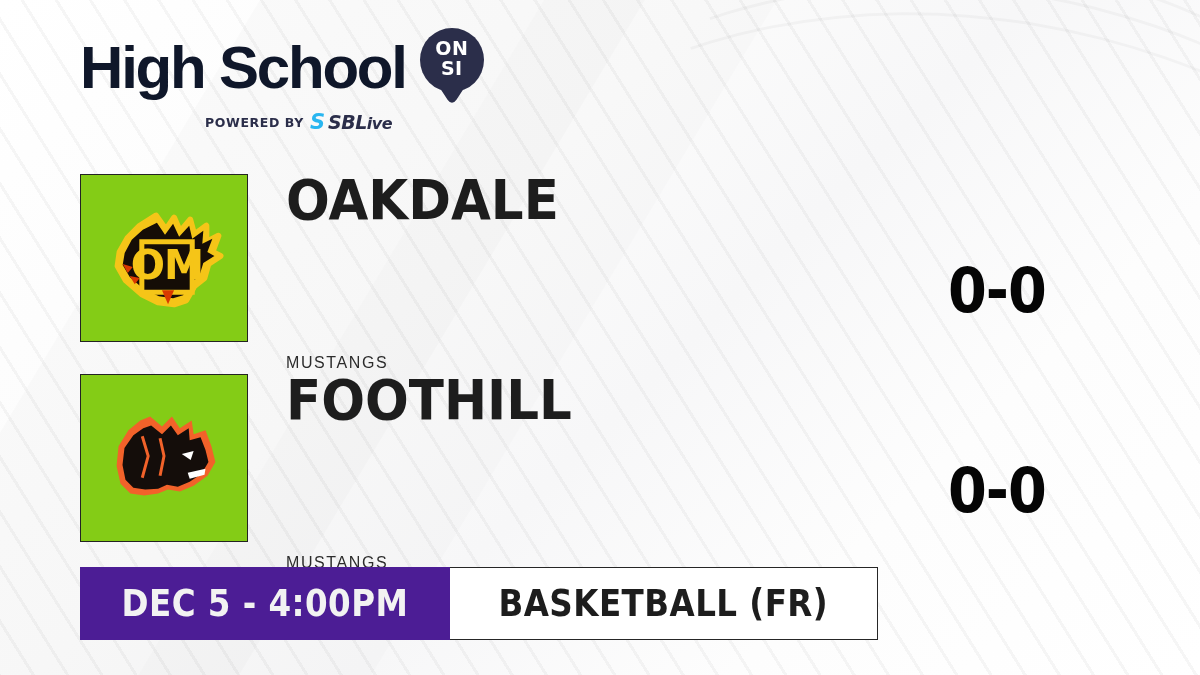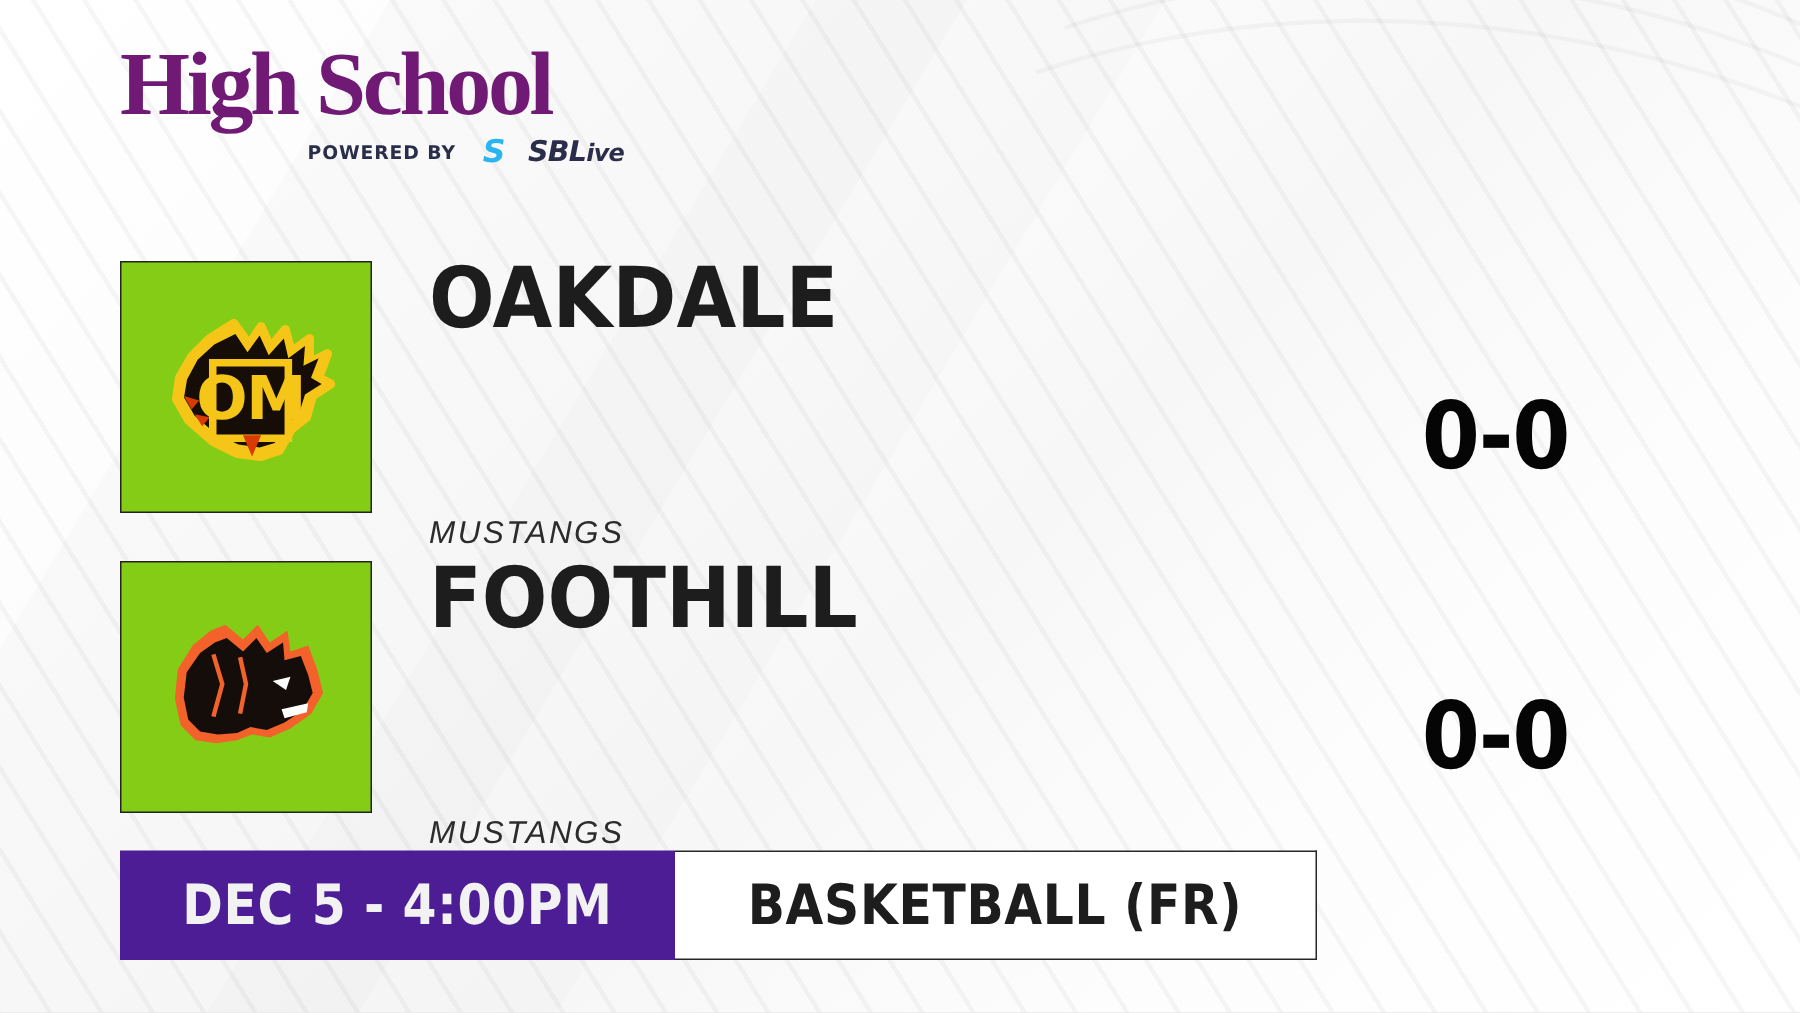--- a/index.html
+++ b/index.html
@@ -30,56 +30,56 @@
   .sw3{width:1060px;height:940px;right:-320px;top:-90px;transform:rotate(24deg);}
   .sw4{width:1140px;height:1000px;right:-360px;top:-60px;transform:rotate(24deg);}
   .sw5{width:1220px;height:1060px;right:-400px;top:-30px;transform:rotate(24deg);}
   .sw6{width:1300px;height:1120px;right:-440px;top:0px;transform:rotate(24deg);}
   .sw7{width:1380px;height:1180px;right:-480px;top:30px;transform:rotate(24deg);}
 
   
   .header{position:absolute;left:80px;top:28px;}
   .brandrow{display:flex;align-items:center;gap:14px;}
   .brandtext{
-    font-family:Liberation Serif, serif;
+    font-family:Liberation Sans, sans-serif;
     font-weight:bold;font-size:60px;line-height:.95;
-    letter-spacing:-2.2px;color:#701a75;white-space:nowrap;
+    letter-spacing:-2.2px;color:#0f172a;white-space:nowrap;
   }
   .pin{position:relative;width:64px;height:78px;}
   .pin-circle{position:absolute;left:0;top:0;width:64px;height:64px;border-radius:50%;background:#2b2e4a;}
   .pin-tip{position:absolute;left:17px;top:38px;width:30px;height:30px;background:#2b2e4a;
     transform:rotate(45deg) skew(12deg,12deg);border-radius:0 0 8px 0;}
   .pin-txt{position:absolute;left:0;top:11px;width:64px;text-align:center;z-index:3;
     font-family:"DejaVu Sans",sans-serif;font-weight:bold;color:#fff;}
   .pin-l1{font-size:19px;line-height:19px;letter-spacing:.5px;}
   .pin-l2{font-size:19px;line-height:20px;letter-spacing:.5px;}
 
-  .powered{display:flex;align-items:center;gap:18px;margin-top:4px;margin-left:125px;}
+  .powered{display:flex;align-items:center;gap:6px;margin-top:4px;margin-left:125px;}
   .pwd-label{font-family:"DejaVu Sans",sans-serif;font-weight:bold;font-size:12.5px;
     letter-spacing:.6px;color:#2b2e4a;}
   .sb-mark{color:#29b6f0;font-family:"DejaVu Sans",sans-serif;font-weight:bold;
     font-size:21px;font-style:italic;letter-spacing:-3px;}
   .sb-name{font-family:"DejaVu Sans",sans-serif;font-weight:bold;font-style:italic;
     font-size:19px;letter-spacing:-.5px;color:#2b2e4a;}
   .sb-name .lc{font-size:16px;margin-top:34px;}
 
   
   .team{position:absolute;left:80px;}
   .team1{top:174px;}
   .team2{top:374px;}
   .logobox{position:absolute;left:0;top:0;width:168px;height:168px;background:#84cc16;
     border:1.5px solid #232323;box-sizing:border-box;overflow:hidden;}
   .logobox svg{display:block;width:100%;height:100%;}
   .teamname{position:absolute;left:206px;top:-2px;
     font-family:"DejaVu Sans",sans-serif;font-weight:bold;
     font-size:56px;line-height:56px;color:#1d1d1d;letter-spacing:0px;
     transform:scaleX(.92);transform-origin:left center;white-space:nowrap;}
-  .mascot{position:absolute;left:206px;top:170px;
+  .mascot{position:absolute;left:206px;top:180px;
     font-family:"Liberation Sans",sans-serif;font-weight:400;
-    font-size:21px;letter-spacing:1.6px;color:#2c2c2c;white-space:nowrap;font-style:italic;}
+    font-size:16px;letter-spacing:1.6px;color:#2c2c2c;white-space:nowrap;}
   .score{position:absolute;right:154px;
     font-family:"DejaVu Sans",sans-serif;font-weight:bold;
     font-size:62px;line-height:62px;color:#050505;letter-spacing:-1px;
     transform:scaleX(.9);transform-origin:right center;white-space:nowrap;}
   .score1{top:260px;}
   .score2{top:460px;}
 
   
   .bottombar{position:absolute;left:80px;top:567px;display:flex;align-items:stretch;height:73px;}
   .datechip{background:#4c1d95;display:flex;align-items:center;justify-content:center;
@@ -105,20 +105,28 @@
   <div class="swoosh sw2"></div>
   <div class="swoosh sw3"></div>
   <div class="swoosh sw4"></div>
   <div class="swoosh sw5"></div>
   <div class="swoosh sw6"></div>
   <div class="swoosh sw7"></div>
 
   <div class="header">
     <div class="brandrow">
       <div class="brandtext">High School</div>
+      <div class="pin">
+        <div class="pin-circle"></div>
+        <div class="pin-tip"></div>
+        <div class="pin-txt">
+          <div class="pin-l1">ON</div>
+          <div class="pin-l2">SI</div>
+        </div>
+      </div>
     </div>
     <div class="powered">
       <span class="pwd-label">POWERED BY</span>
       <span class="sb-mark">S</span>
       <span class="sb-name"><span>SBL</span><span class="lc">ive</span></span>
     </div>
   </div>
 
   <div class="team team1">
     <div class="logobox">

